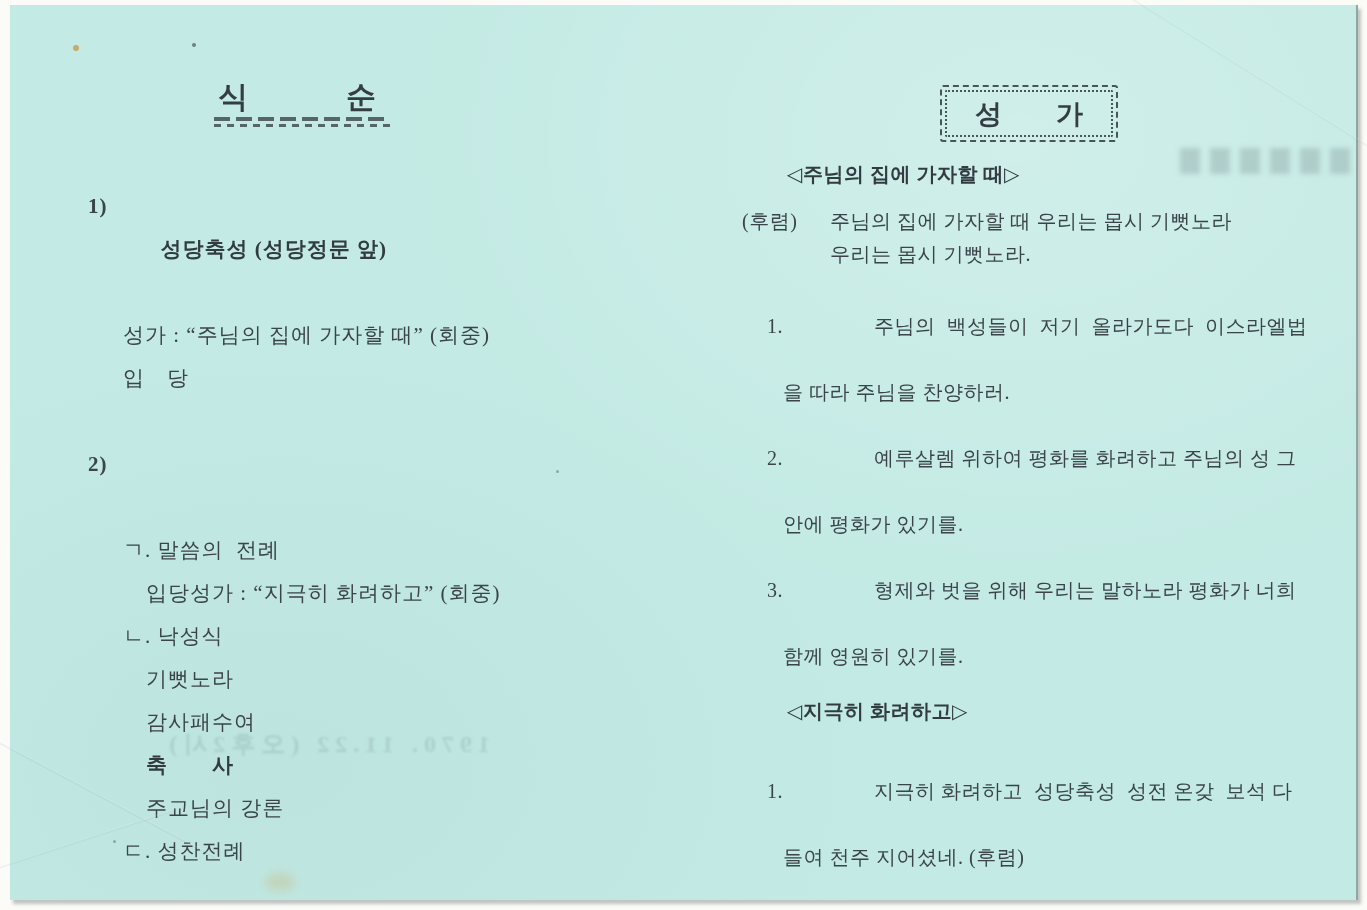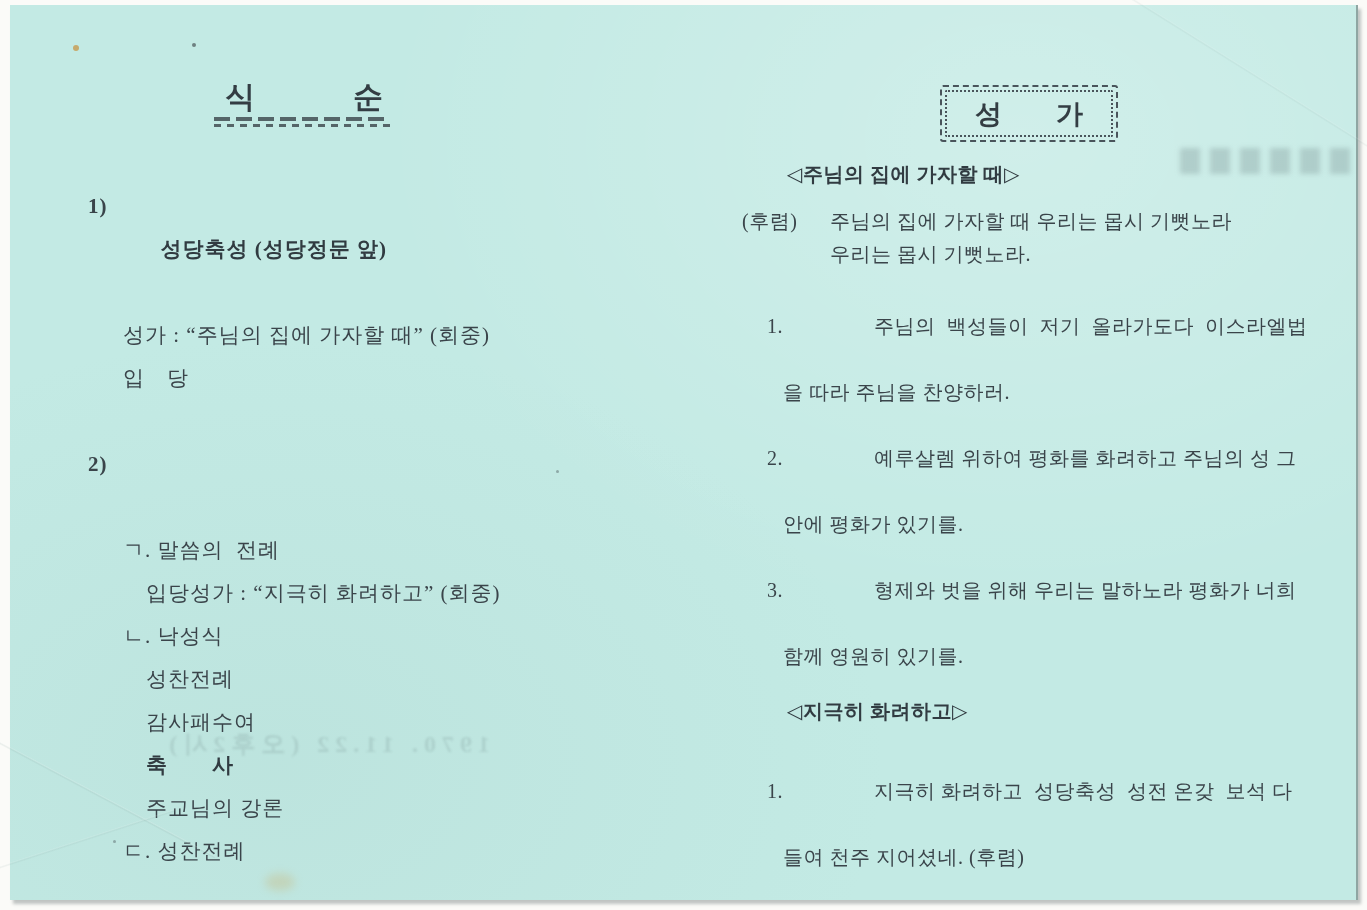--- a/index.html
+++ b/index.html
@@ -14,21 +14,21 @@
       radial-gradient(ellipse at 75% 15%, rgba(255,255,255,0.22), rgba(255,255,255,0) 45%),
       radial-gradient(ellipse at 20% 85%, rgba(160,200,195,0.18), rgba(160,200,195,0) 40%),
       #c3eae4;
     border-right:2px solid #8fa6a3;
     box-shadow:3px 4px 3px rgba(120,128,128,0.45);
     color:#3a444a;
   }
   
   .main-title{
     position:absolute;left:208px;top:72px;width:167px;
-    font-size:30px;font-weight:bold;letter-spacing:2px;text-align:right;
+    font-size:30px;font-weight:bold;letter-spacing:2px;text-align:left;
     color:#333d43;white-space:pre;font-family:Liberation Serif, serif;
   }
   .title-underline{
     position:absolute;left:204px;top:112px;width:176px;height:12px;
     background-image:
       repeating-linear-gradient(90deg,#3a444a 0 16px,rgba(0,0,0,0) 16px 22px),
       repeating-linear-gradient(90deg,#3a444a 0 7px,rgba(0,0,0,0) 7px 13px);
     background-size:100% 4px,100% 3px;
     background-position:0 0,0 7px;
     background-repeat:no-repeat;
@@ -108,21 +108,21 @@
       <span class="pl1 bold" style="display:inline-block">성당축성 (성당정문 앞)</span>
     </div>
     <div class="lrow pl1">성가 : “주님의 집에 가자할 때” (회중)</div>
     <div class="lrow pl1">입　당</div>
     <div class="lrow">
       <span class="lmark">2)</span>
     </div>
     <div class="lrow pl1">ㄱ. 말씀의  전례</div>
     <div class="lrow pl2">입당성가 : “지극히 화려하고” (회중)</div>
     <div class="lrow pl1">ㄴ. 낙성식</div>
-    <div class="lrow pl2">성찬전례</div>
+    <div class="lrow pl2">기뻣노라</div>
     <div class="lrow pl2">감사패수여</div>
     <div class="lrow pl2 bold">축　　사</div>
     <div class="lrow pl2">주교님의 강론</div>
     <div class="lrow pl1">ㄷ. 성찬전례</div>
 
   </div>
 
   <div class="stamp">
     <div class="stamp-inner">성　　가</div>
   </div>

